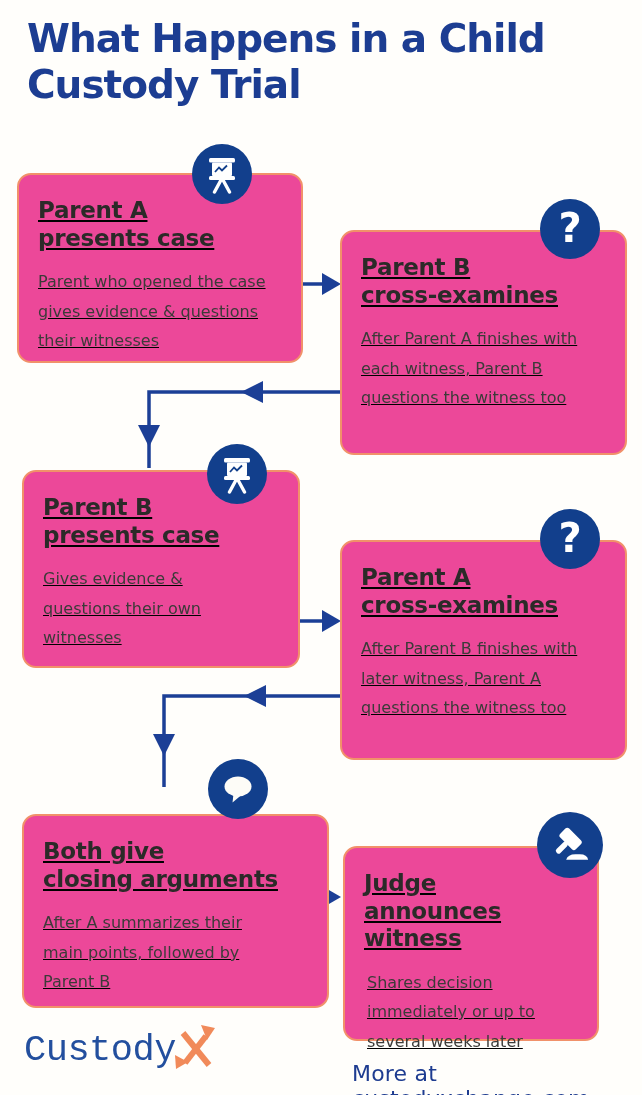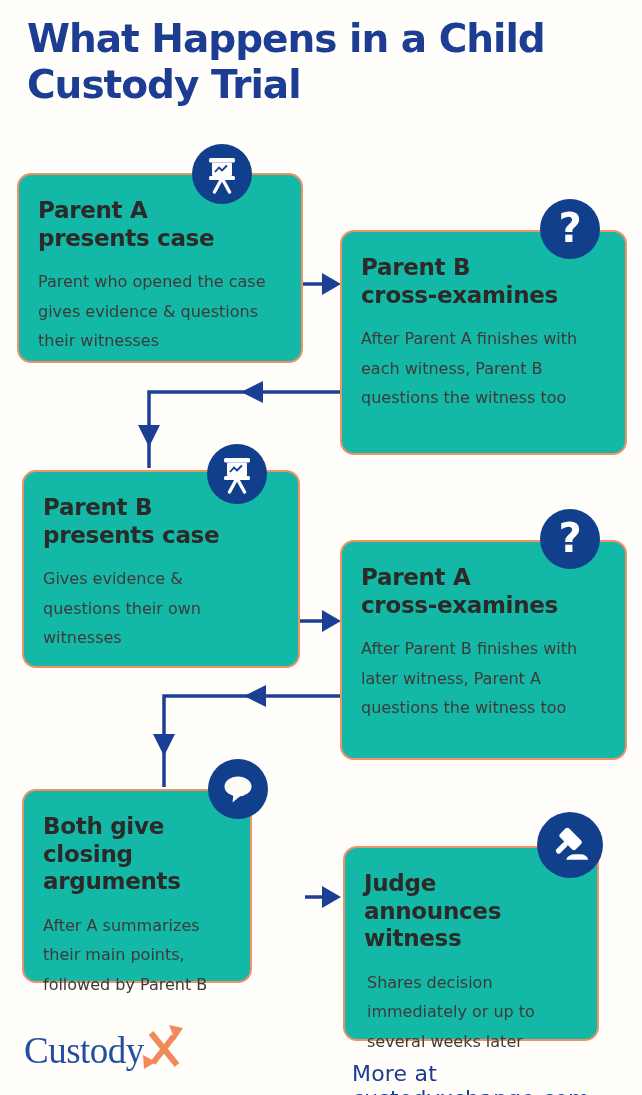--- a/index.html
+++ b/index.html
@@ -4,57 +4,57 @@
 <style>
   html,body { margin:0; padding:0; }
   body { background:#fffefb; font-family:"DejaVu Sans", sans-serif; }
   #canvas { position:relative; width:642px; height:1095px; background:#fffefb; overflow:hidden; margin:8px auto; }
 
   .page-title { position:absolute; left:27px; top:8px; font-weight:bold;
     font-size:39px; line-height:46px; letter-spacing:-1px; color:#1c3d92; }
 
   .arrows { position:absolute; left:0; top:0; pointer-events:none; }
 
-  .box { position:absolute; box-sizing:border-box; background:#14b8a6;
-    border:2.5px solid #f1916a; border-radius:14px; padding:22px 14px 10px 19px; }
+  .box { position:absolute; box-sizing:border-box; background:#ec4899;
+    border:2.5px solid #f1916a; border-radius:14px; padding:22px 14px 10px 19px;text-decoration:underline; }
   .box h2 { margin:0; font-size:23px; line-height:27.5px; font-weight:bold;
     color:#2b2a28; letter-spacing:-0.3px; }
   .box h2 span { display:block; }
   .box p { margin:15px 0 0 0; font-size:16px; line-height:29.5px;
     color:#3c3b39; font-weight:normal; }
 
   .icon-circle { position:absolute; width:60px; height:60px; border-radius:50%;
     background:#123f8c; display:flex; align-items:center; justify-content:center; z-index:3; }
   .qmark { color:#ffffff; font-size:40px; font-weight:bold; line-height:1; transform:translateY(-1px); }
 
   
   #box1 { left:17px;  top:165px; width:286px; height:190px; }
   #box2 { left:340px; top:222px; width:287px; height:225px; }
   #box3 { left:22px;  top:462px; width:278px; height:198px; }
   #box4 { left:340px; top:532px; width:287px; height:220px; }
-  #box5 { left:22px;  top:781px; width:230px; height:194px; }
+  #box5 { left:22px;  top:806px; width:307px; height:194px; }
   #box6 { left:343px; top:838px; width:256px; height:195px; }
 
   #box1 p { max-width:262px; }
   #box2 p { max-width:250px; }
   #box3 p { max-width:212px; }
   #box4 p { max-width:250px; }
   #box5 p { max-width:225px; }
   #box6 p { max-width:222px; margin-left:3px; }
 
   #circ1 { left:192px; top:136px; }
   #circ2 { left:540px; top:191px; }
   #circ3 { left:207px; top:436px; }
   #circ4 { left:540px; top:501px; }
   #circ5 { left:208px; top:751px; }
   #circ6 { left:537px; top:804px; width:66px; height:66px; }
 
   
   .logo { position:absolute; left:24px; top:1016px; }
-  .logo-row { display:flex; align-items:center; font-family:Liberation Serif, serif; }
+  .logo-row { display:flex; align-items:center; font-family:Liberation Mono, monospace; }
   .logo-word { font-size:37px; color:#234f9e; letter-spacing:-0.5px; }
   .logo-x { margin:0 -5px; transform:translateY(-3px); }
   .tagline { margin-top:2px; font-family:"Liberation Sans", sans-serif;
     font-size:16.5px; color:#8e8d8b; letter-spacing:0.2px; }
 
   .more-link { position:absolute; left:352px; top:1053px; font-size:22px;
     color:#1e3c90; letter-spacing:0.2px; }
 </style>
 </head>
 <body>

